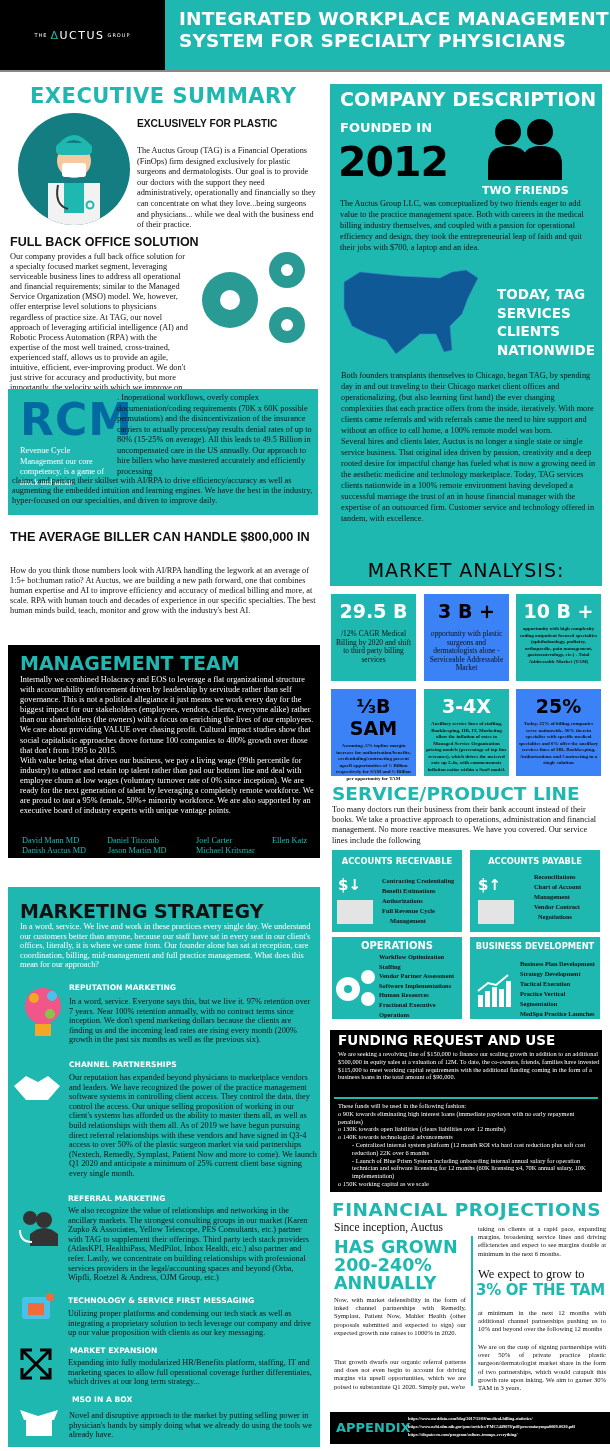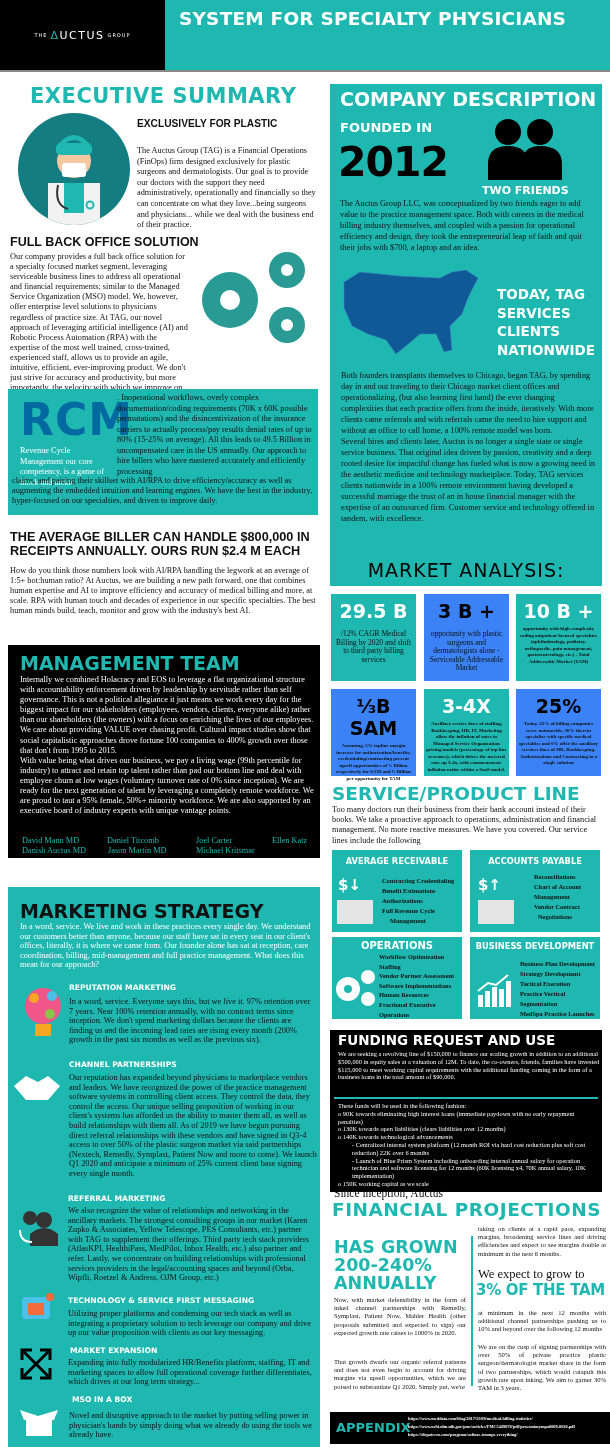--- a/index.html
+++ b/index.html
@@ -80,21 +80,21 @@
 
   
   #fund-box { left:330px; top:1030px; width:272px; height:162px; background:#000; }
   #fund-title { left:338px; top:1032px; font-family:"DejaVu Sans", sans-serif; font-weight:bold; font-size:13.5px; color:#fff; }
   #fund-p { left:338px; top:1050px; width:262px; font-size:6.4px; line-height:7.8px; color:#fff; }
   #fund-line { left:334px; top:1097px; width:264px; height:1.5px; background:#1fb8b1; }
   #fund-list { left:338px; top:1102px; width:262px; font-size:6.4px; line-height:7.8px; color:#fff; }
 
   
   #fp-title { left:332px; top:1199px; font-family:"DejaVu Sans", sans-serif; font-weight:bold; font-size:18.5px; color:#1fb8b1; letter-spacing:0.5px; }
-  #fp-since { left:334px; top:1187px; font-size:11.5px; }
+  #fp-since { left:334px; top:1221px; font-size:11.5px; }
   #fp-grow { left:334px; top:1238px; font-family:"DejaVu Sans", sans-serif; font-size:17.5px; line-height:18px; color:#1fb8b1; font-weight:bold; }
   #fp-l1 { left:334px; top:1296px; width:132px; font-size:6.6px; line-height:8.2px; text-align:justify; }
   #fp-l2 { left:334px; top:1358px; width:132px; font-size:6.6px; line-height:8.2px; text-align:justify; }
   #fp-div { left:471px; top:1236px; width:2px; height:150px; background:#1fb8b1; }
   #fp-r1 { left:478px; top:1225px; width:128px; font-size:6.6px; line-height:8.2px; text-align:justify; }
   #fp-expect { left:478px; top:1267px; font-size:12.5px; }
   #fp-tam { left:476px; top:1281px; font-family:"DejaVu Sans", sans-serif; font-weight:bold; font-size:15px; color:#1fb8b1; letter-spacing:-0.3px; }
   #fp-r2 { left:478px; top:1309px; width:128px; font-size:6.6px; line-height:8.2px; text-align:justify; }
   #fp-r3 { left:478px; top:1343px; width:128px; font-size:6.6px; line-height:8.2px; text-align:justify; }
 
@@ -104,20 +104,21 @@
 </style>
 </head>
 <body>
 
 <div class="abs" id="hdr-logo">
   <span class="logo-small">THE</span>
   <span class="logo-big"><span class="logo-tri">Δ</span><span>UCTUS</span></span>
   <span class="logo-small">GROUP</span>
 </div>
 <div class="abs" id="hdr-title">
+  <div>INTEGRATED WORKPLACE MANAGEMENT</div>
   <div>SYSTEM FOR SPECIALTY PHYSICIANS</div>
 </div>
 <div class="abs" id="hdr-line"></div>
 
 <div class="abs" id="exec-title">EXECUTIVE SUMMARY</div>
 <div class="abs" id="doctor">
   <svg width="112" height="112" viewBox="0 0 112 112">
     <rect x="30" y="70" width="52" height="50" fill="#f2f2f2"></rect>
     <rect x="46" y="70" width="20" height="30" fill="#1fb8b1"></rect>
     <circle cx="56" cy="48" r="17" fill="#f5c9a0"></circle>
@@ -150,21 +151,20 @@
 </div>
 
 <div class="abs" id="rcm-box"></div>
 <div class="abs" id="rcm-big">RCM</div>
 <div class="abs" id="rcm-sub">Revenue Cycle Management our core competency, is a game of block and tackle</div>
 <div class="abs" id="rcm-p1">. Inoperational workflows, overly complex documentation/coding requirements (70K x 60K possible permutations) and the disincentivization of the insurance carriers to actually process/pay results denial rates of up to 80% (15-25% on average).  All this leads to 49.5 Billion in uncompensated care in the US annually.  Our approach to hire billers who have mastered accurately and efficiently processing</div>
 <div class="abs" id="rcm-p2">claims, and pairing their skillset with AI/RPA to drive efficiency/accuracy as well as augmenting the embedded intuition and learning engines.  We have the best in the industry, hyper-focused on our specialties, and driven to improve daily.</div>
 
 <div class="abs" id="biller-title">
   <div>THE AVERAGE BILLER CAN HANDLE $800,000 IN</div>
-  <div>RECEIPTS ANNUALLY.  OURS RUN $2.4 M EACH</div>
 </div>
 <div class="abs" id="biller-p">How do you think those numbers look with AI/RPA handling the legwork at an average of 1:5+ bot:human ratio? At Auctus, we are building a new path forward, one that combines human expertise and AI to improve efficiency and accuracy of medical billing and more, at scale.  RPA with human touch and decades of experience in our specific specialties.  The best human minds build, teach, monitor and grow with the industry's best AI.</div>
 
 <div class="abs" id="mgmt-box"></div>
 <div class="abs" id="mgmt-title">MANAGEMENT TEAM</div>
 <div class="abs" id="mgmt-p">
   <div>Internally we combined Holacracy and EOS to leverage a flat organizational structure with accountability enforcement driven by leadership by servitude rather than self governance. This is not a political allegiance it just means we work every day for the biggest impact for our stakeholders (employees, vendors, clients, everyone alike) rather than our shareholders (the owners) with a focus on enriching the lives of our employees.  We care about providing VALUE over chasing profit.  Cultural impact studies show that social capitalistic approaches drove fortune 100 companies to 400% growth over those that don't from 1995 to 2015.</div>
   <div>With value being what drives our business, we pay a living wage (99th percentile for industry) to attract and retain top talent rather than pad our bottom line and deal with employee churn at low wages (voluntary turnover rate of 0% since inception). We are ready for the next generation of talent by leveraging a completely remote workforce.  We are proud to taut a 95% female, 50%+ minority workforce.  We are also supported by an executive board of industry experts with unique vantage points.</div>
 </div>
 <div class="abs names" style="left:22px;top:836px">David Mann MD</div>
@@ -292,21 +292,21 @@
 </div>
 <div class="ma-card c-light" style="left:516px;top:689px;height:87px">
   <div class="ma-big" style="color:#000">25%</div>
   <div class="ma-tiny">Today, 25% of billing companies serve nationwide, 30% therein specialize with specific medical specialties and 0% offer the ancillary services lines of HR, Bookkeeping, Authorizations and Contracting in a single solution</div>
 </div>
 
 <div class="abs" id="svc-title">SERVICE/PRODUCT LINE</div>
 <div class="abs" id="svc-p">Too many doctors run their business from their bank account instead of their books.  We take a proactive approach to operations, administration and financial management.  No more reactive measures. We have you covered. Our service lines include the following</div>
 
 <div class="svc-box" style="left:332px;top:850px;height:82px">
-  <div class="svc-h">AVERAGE  RECEIVABLE</div>
+  <div class="svc-h">ACCOUNTS  RECEIVABLE</div>
   <div class="svc-sym" style="left:6px;top:26px">$↓</div>
   <div class="svc-rect" style="left:5px;top:50px"></div>
   <div class="svc-list" style="left:50px;top:26px">
     <div>Contracting Credentialing</div>
     <div>Benefit Estimations</div>
     <div>Authorizations</div>
     <div>Full Revenue Cycle</div>
     <div style="padding-left:8px">   Management</div>
   </div>
 </div>

